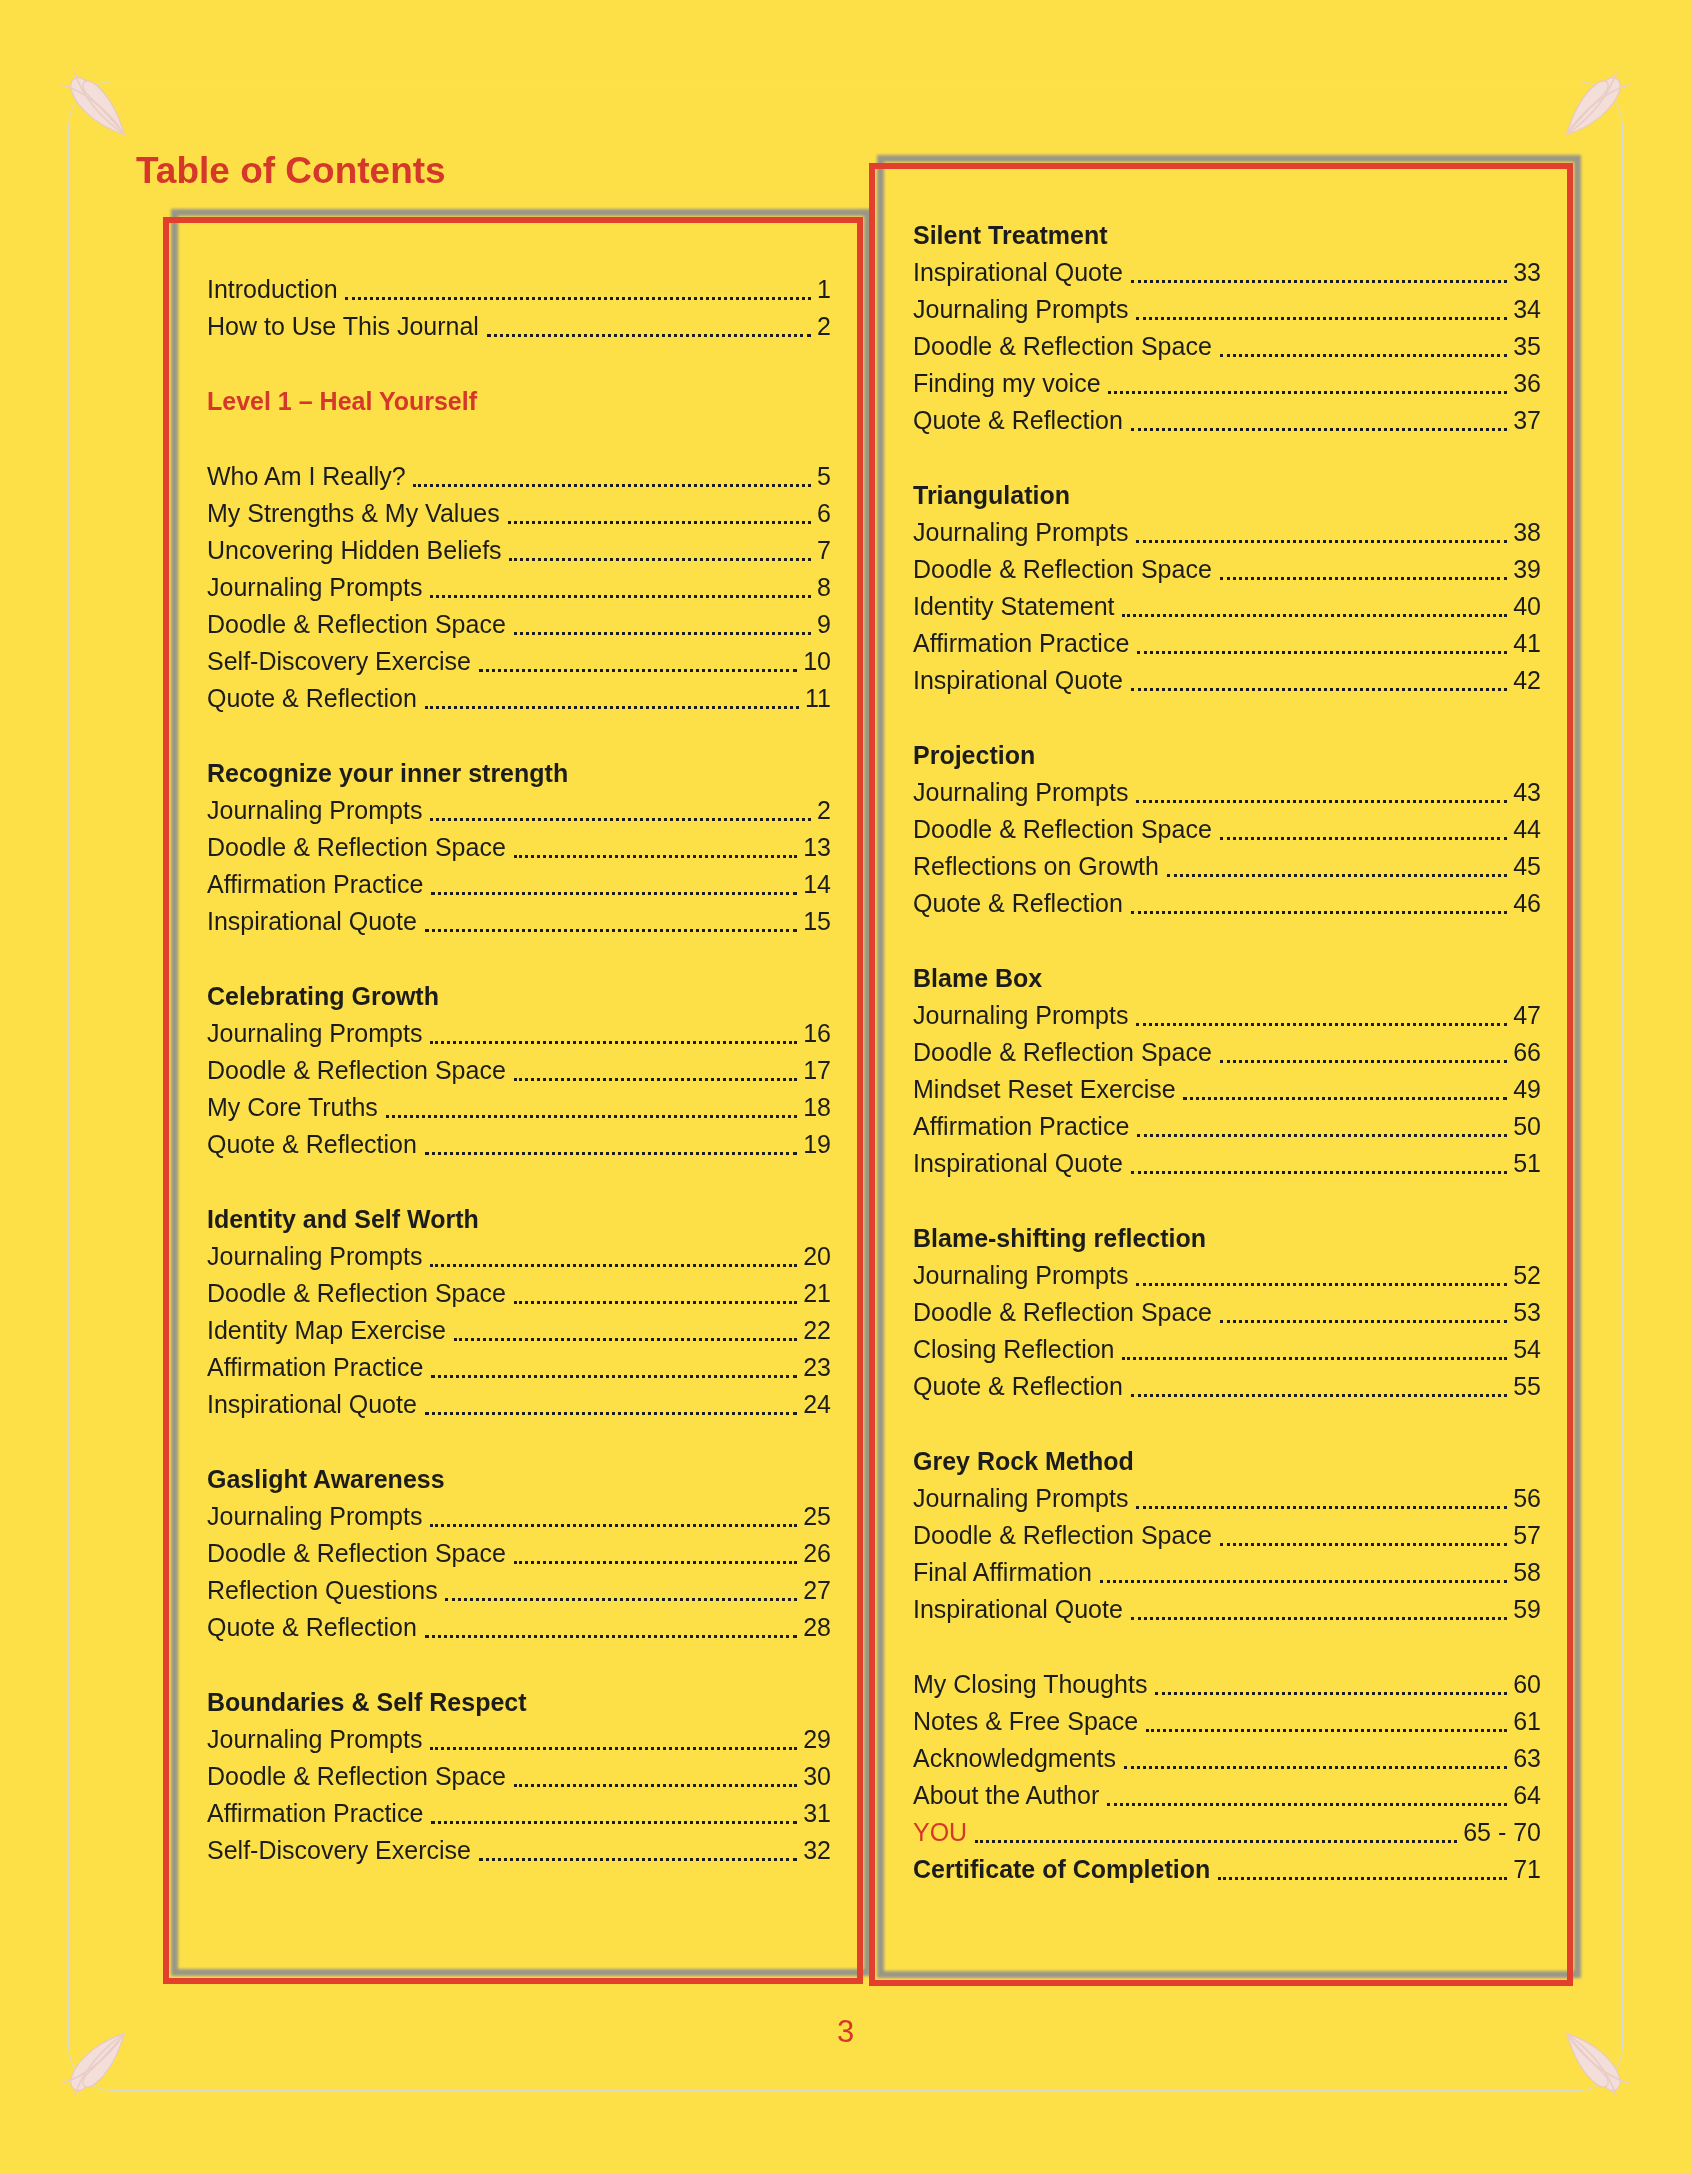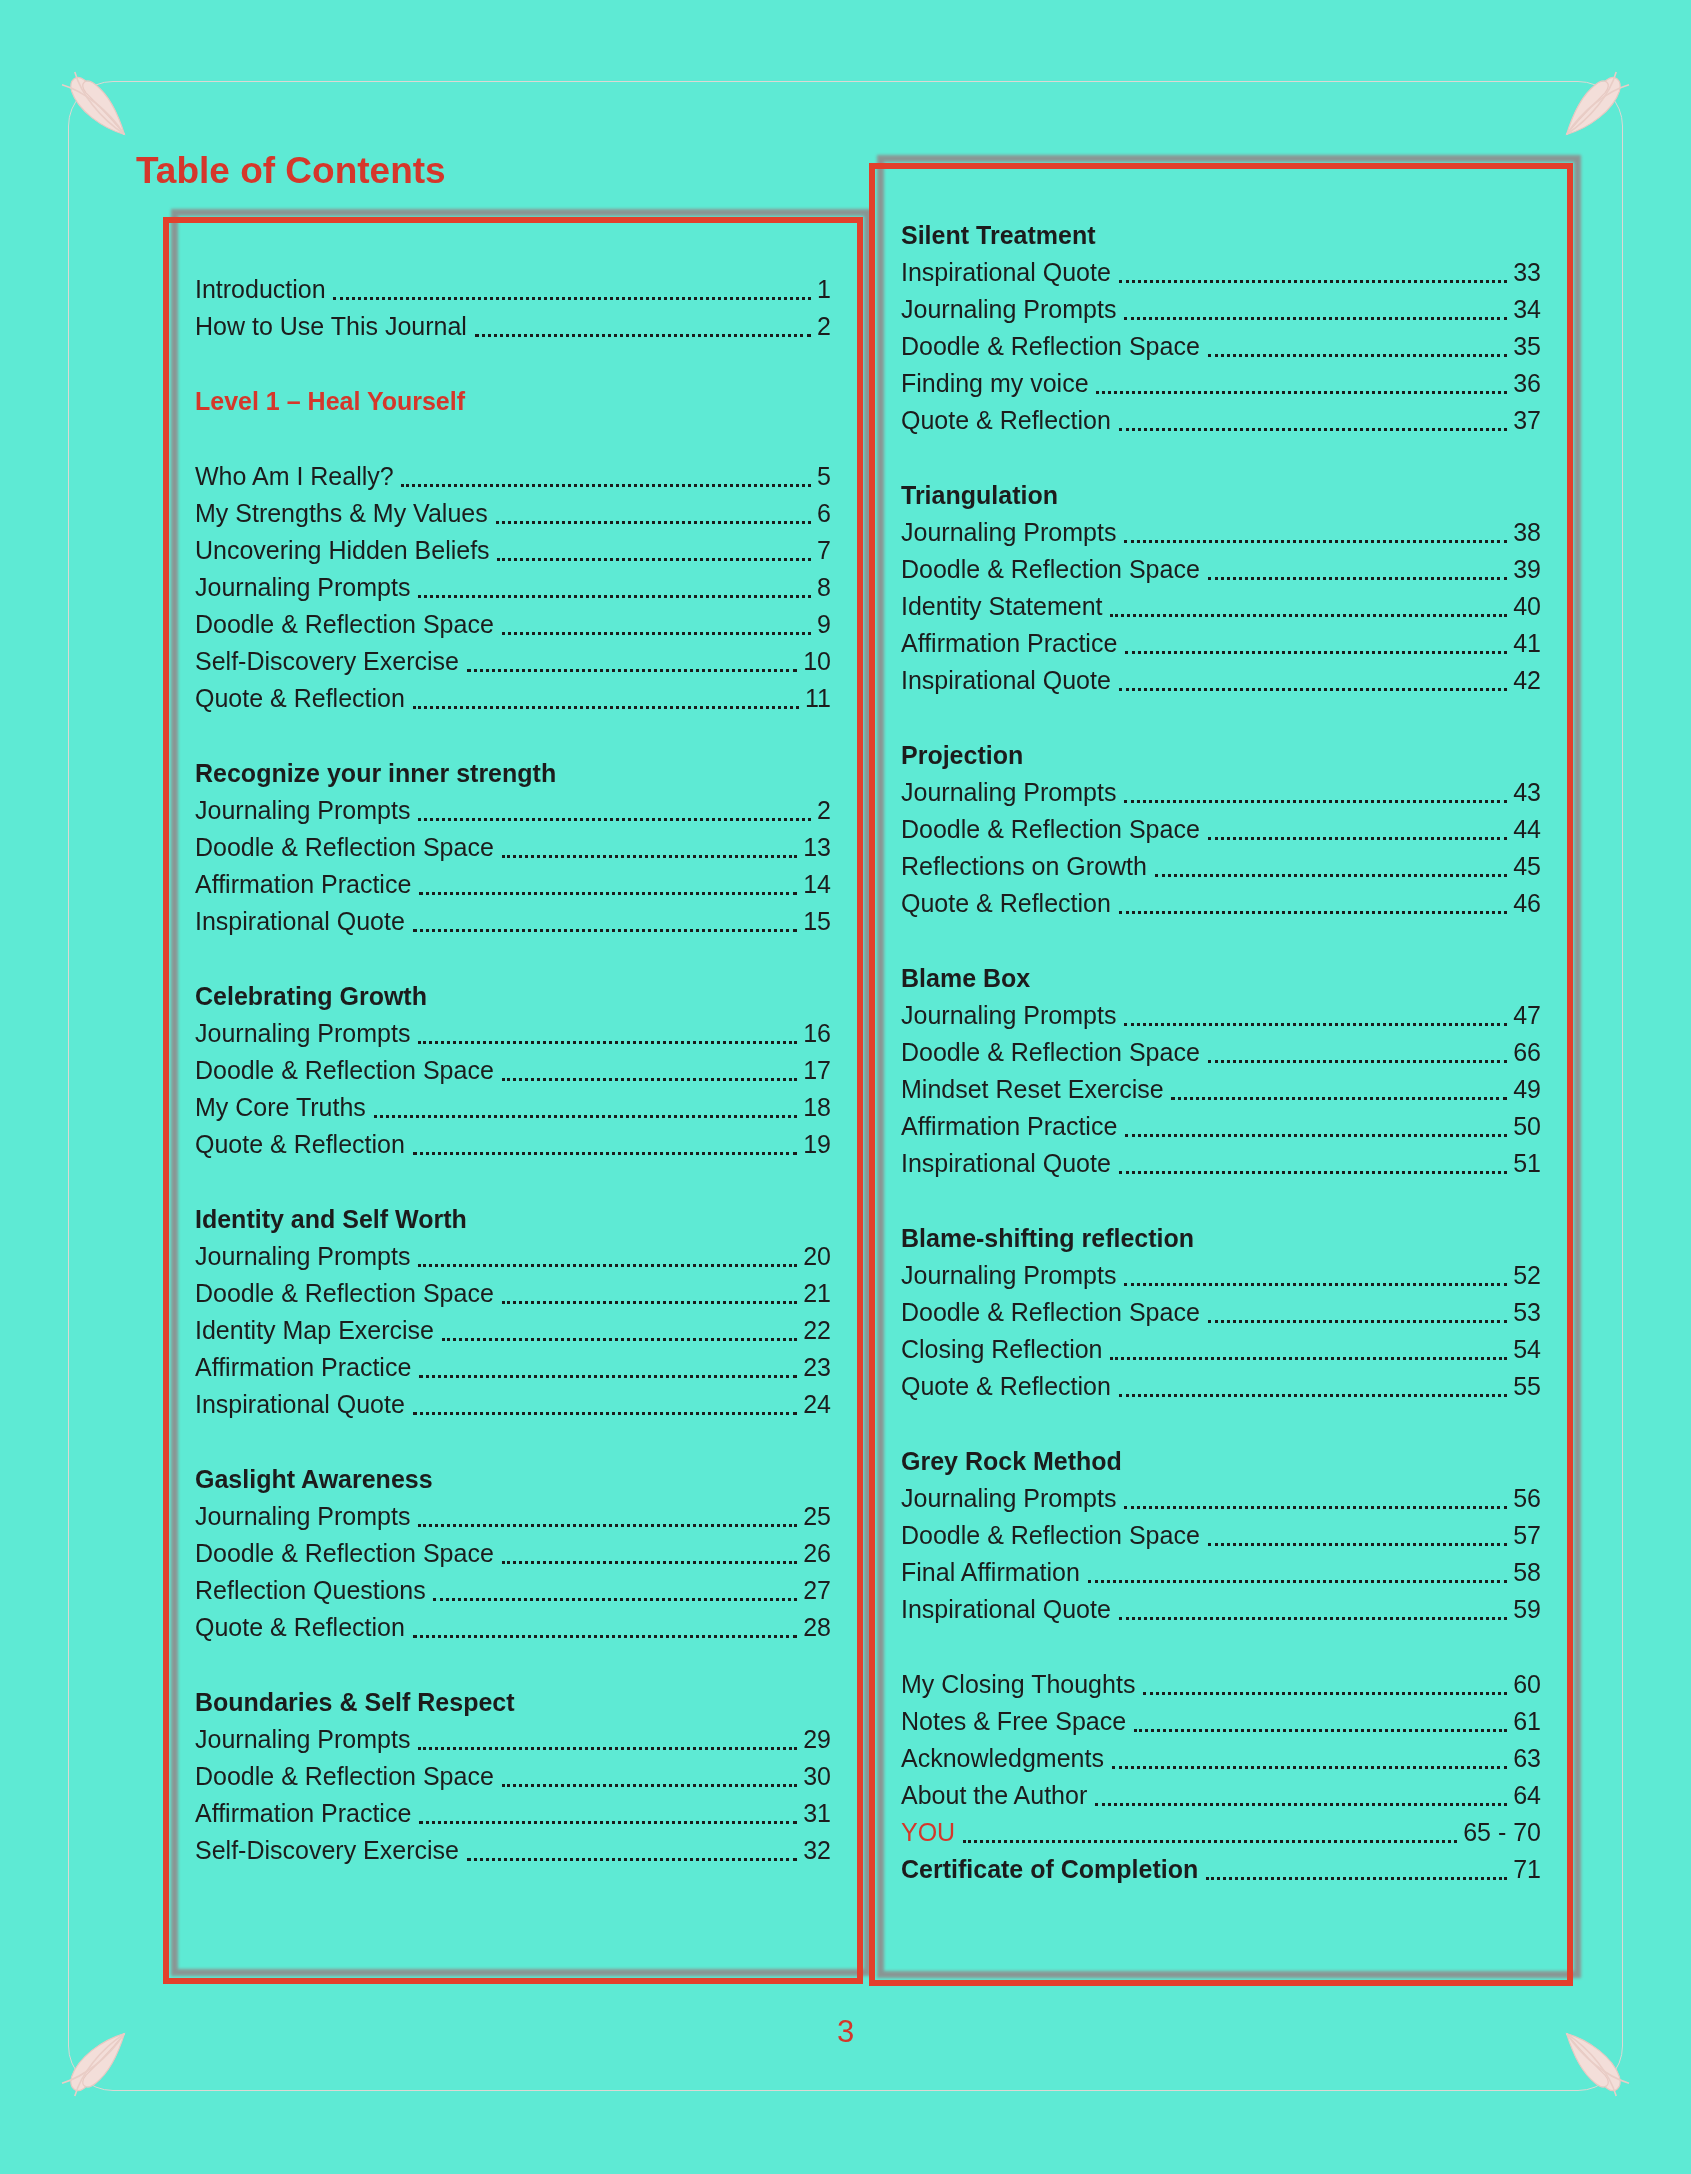--- a/index.html
+++ b/index.html
@@ -4,21 +4,21 @@
 <style>
   html, body {
     margin: 0;
     padding: 0;
     background: #fcfbf9;
   }
   .page {
     position: relative;
     width: 1691px;
     height: 2174px;
-    background: #5eead4;
+    background: #fde047;
     font-family: "Liberation Sans", sans-serif;
     color: #1c1c1c;
     overflow: hidden;
   }
   
   .frame {
     position: absolute;
     left: 68px; top: 81px;
     width: 1553px; height: 2008px;
     border: 1.7px solid #dcd8d3;
@@ -55,21 +55,21 @@
     opacity: .9;
   }
   .box-main {
     position: absolute;
     inset: 0;
     border: 6px solid #e2402c;
   }
   .box-content {
     position: absolute;
     inset: 6px;
-    padding: 48px 26px 0 26px;
+    padding: 48px 26px 0 38px;
     font-size: 25px;
     line-height: 37px;
     overflow: hidden;
   }
 
   .toc-group { margin: 0; }
   .toc-group + .toc-group { margin-top: 38px; }
   .toc-heading {
     margin: 0;
     font-size: 25px;

